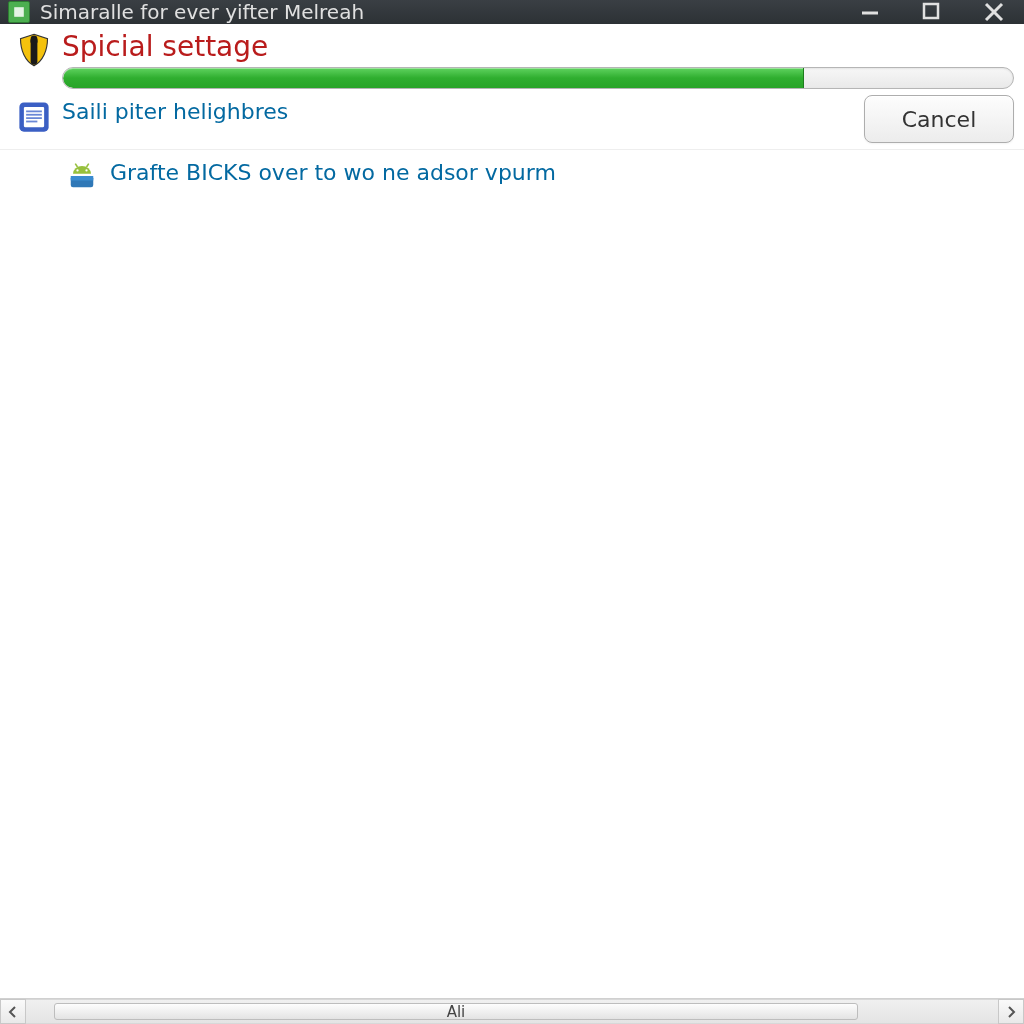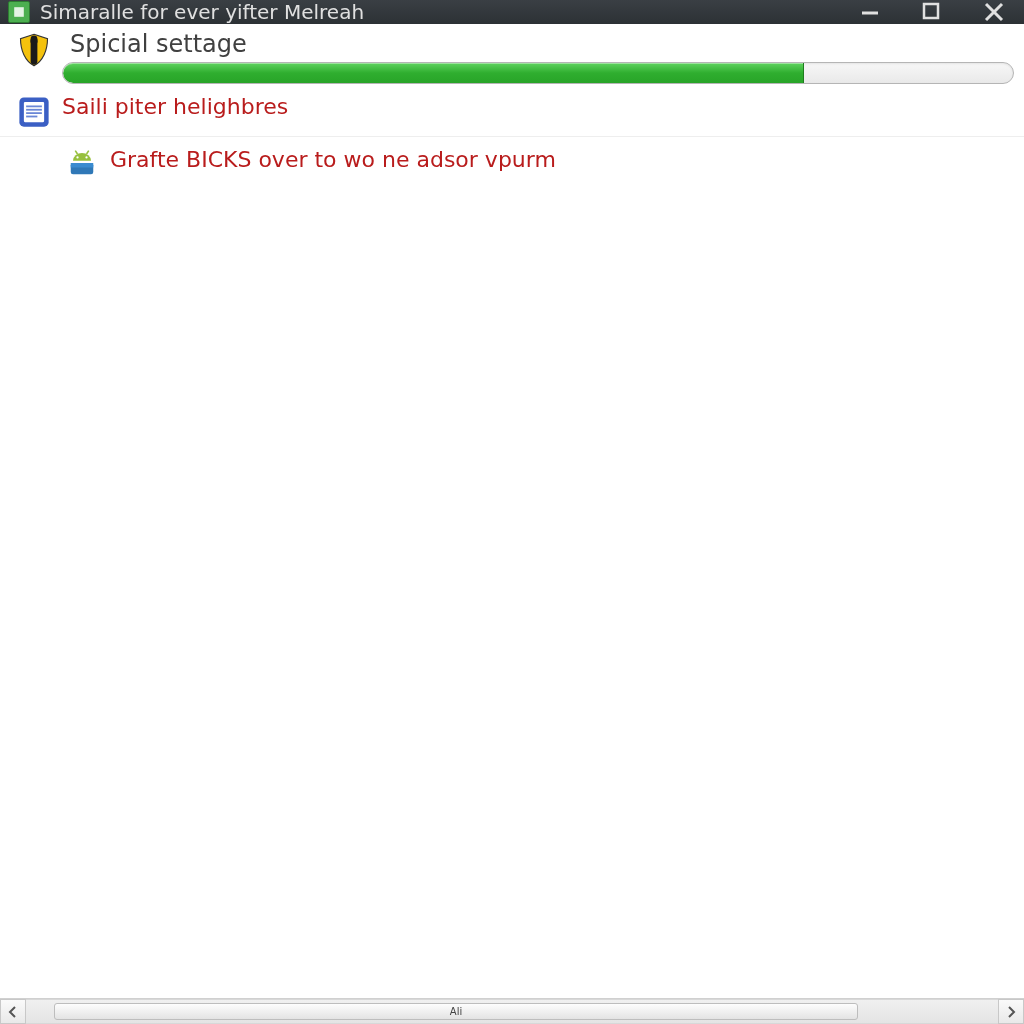--- a/index.html
+++ b/index.html
@@ -29,22 +29,22 @@
   .win-btn { width: 28px; height: 28px; display:flex; align-items:center; justify-content:center; color:#e0e0e0; }
   .win-btn svg { display:block; }
 
   
   .content { flex: 1; background: #ffffff; position: relative; overflow: hidden; }
 
   .row { display: flex; align-items: flex-start; padding: 6px 10px 2px 10px; }
   .row .row-icon { width: 48px; display:flex; justify-content:center; padding-top:2px; }
   .row .row-body { flex: 1; padding-left: 4px; }
 
-  .heading { font-size: 24px; color: #404040; margin-bottom: 4px; margin-left: 8px; }
-  .subtext { font-size: 22px; color: #b91c1c; line-height: 1.35; }
+  .heading { font-size: 28px; color: #b91c1c; margin-bottom: 4px; }
+  .subtext { font-size: 22px; color: #0369a1; line-height: 1.35; }
 
   
   .progress {
     width: 100%;
     height: 22px;
     border: 1px solid #b5b5b5;
     border-radius: 11px;
     background: linear-gradient(to bottom, #f7f7f7, #e9e9e9);
     overflow: hidden;
     box-shadow: inset 0 1px 2px rgba(0,0,0,0.08);
@@ -107,21 +107,21 @@
     display:flex; align-items:center; justify-content:center;
   }
   .hscroll .thumb {
     position:absolute;
     left: 28px; right: 140px;
     top: 3px; bottom: 3px;
     border: 1px solid #bdbdbd;
     border-radius: 3px;
     background: linear-gradient(to bottom, #fdfdfd, #e3e3e3);
     display:flex; align-items:center; justify-content:center;
-    font-size: 10px; color:#444;
+    font-size: 15px; color:#444;
   }
 
   
   .ic32 { width: 36px; height: 36px; }
 </style>
 </head>
 <body>
 
 <div class="titlebar">
   <div class="app-icon">
@@ -175,20 +175,25 @@
         <rect x="3" y="3" width="26" height="26" rx="4" fill="#3b5fc4"></rect>
         <rect x="7" y="7" width="18" height="18" rx="1" fill="#ffffff"></rect>
         <line x1="9" y1="11" x2="23" y2="11" stroke="#6a87d6" stroke-width="1.6"></line>
         <line x1="9" y1="14" x2="23" y2="14" stroke="#6a87d6" stroke-width="1.6"></line>
         <line x1="9" y1="17" x2="23" y2="17" stroke="#6a87d6" stroke-width="1.6"></line>
         <line x1="9" y1="20" x2="19" y2="20" stroke="#6a87d6" stroke-width="1.6"></line>
       </svg>
     </div>
     <div class="row-body">
       <div class="subtext">Saili piter helighbres</div>
+    </div>
+    <div class="row-side">
+      <div class="btn">
+        <span>Cancel</span>
+      </div>
     </div>
   </div>
 
   <div class="row3">
     <div class="row-icon">
       <svg class="ic32" viewBox="0 0 32 32">
         <path d="M8 14 a8 7 0 0 1 16 0 v0 h-16 z" fill="#97c03d"></path>
         <circle cx="12" cy="11" r="1" fill="#fff"></circle>
         <circle cx="20" cy="11" r="1" fill="#fff"></circle>
         <line x1="10" y1="5" x2="12" y2="8" stroke="#97c03d" stroke-width="1.4"></line>

